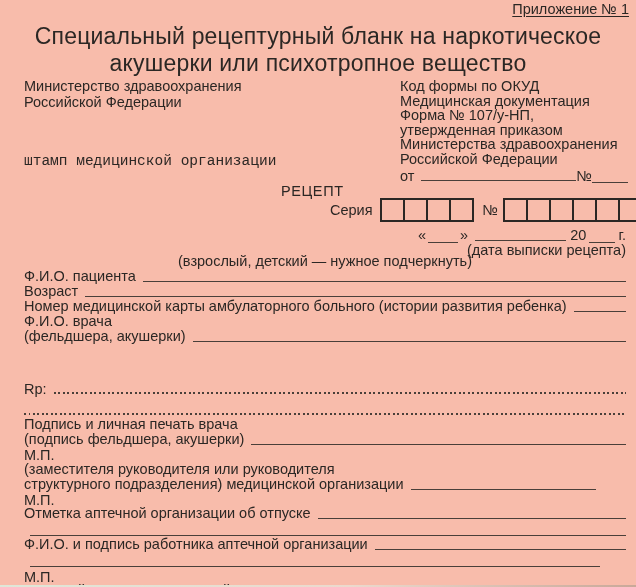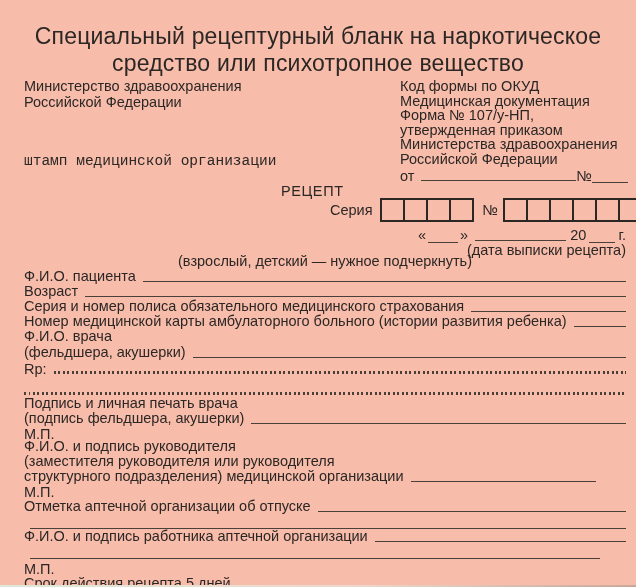--- a/index.html
+++ b/index.html
@@ -35,21 +35,21 @@
   .date-caption{position:absolute;top:242px;right:10px;}
   .blank{display:inline-block;border-bottom:1.5px solid #4a3f39;height:12px;}
   .blank.day{width:30px;margin:0 2px;}
   .blank.year{width:26px;margin:0 3px;}
   .blank.no-short{width:36px;}
   .fill{flex:1;border-bottom:1.5px solid #4a3f39;margin:0 0 2px 7px;min-width:10px;}
   .fields{position:absolute;top:253px;left:24px;right:10px;}
   .frow{display:flex;align-items:flex-end;height:15.2px;white-space:nowrap;}
   .frow.center{display:block;text-align:center;height:15.5px;}
   .frow.mp{display:block;height:14.2px;padding-right:2px;}
-  .frow.rp{height:17px;}
+  .frow.rp{height:17px;margin-top:36px;}
   .frow.dots2{height:21px;}
   .frow.tall{height:17px;}
   .frow.short13{height:13.5px;}
   .dotline{
     flex:1;height:2.2px;margin:0 0 3px 7px;
     background:repeating-linear-gradient(90deg,#4a3f39 0 1.7px,transparent 1.7px 4.5px);
   }
   .dots2 .dotline{margin-left:0;}
   .fill.end-short{margin-right:30px;}
   .fill.end-short2{margin-right:26px;}
@@ -57,24 +57,25 @@
   .bottom-strip{
     position:absolute;left:0;right:0;bottom:0;height:2px;
     background:linear-gradient(90deg,#dfe7d8 0%,#ecd9cd 55%,#c9a899 100%);
   }
 </style>
 </head>
 <body>
 
 <div class="form">
 
+  <div class="appendix">Приложение № 1</div>
 
   <div class="title">
     <div>Специальный рецептурный бланк на наркотическое</div>
-    <div>средство или психотропное вещество</div>
+    <div>акушерки или психотропное вещество</div>
   </div>
 
   <div class="ministry">
     <div>Министерство здравоохранения</div>
     <div>Российской Федерации</div>
   </div>
 
   <div class="right-col">
     <div>Код формы по ОКУД</div>
     <div>Медицинская документация</div>
@@ -131,24 +132,20 @@
     <div class="frow">
       <span>Ф.И.О. пациента</span>
       <span class="fill"></span>
     </div>
 
     <div class="frow">
       <span>Возраст</span>
       <span class="fill"></span>
     </div>
 
-    <div class="frow">
-      <span>Серия и номер полиса обязательного медицинского страхования</span>
-      <span class="fill"></span>
-    </div>
 
     <div class="frow">
       <span>Номер медицинской карты амбулаторного больного (истории развития ребенка)</span>
       <span class="fill"></span>
     </div>
 
     <div class="frow">
       <span>Ф.И.О. врача</span>
     </div>
 
@@ -170,23 +167,20 @@
       <span>Подпись и личная печать врача</span>
     </div>
 
     <div class="frow">
       <span>(подпись фельдшера, акушерки)</span>
       <span class="fill"></span>
     </div>
 
     <div class="frow mp">М.П.</div>
 
-    <div class="frow short13">
-      <span>Ф.И.О. и подпись руководителя</span>
-    </div>
 
     <div class="frow">
       <span>(заместителя руководителя или руководителя</span>
     </div>
 
     <div class="frow">
       <span>структурного подразделения) медицинской организации</span>
       <span class="fill end-short"></span>
     </div>
 

